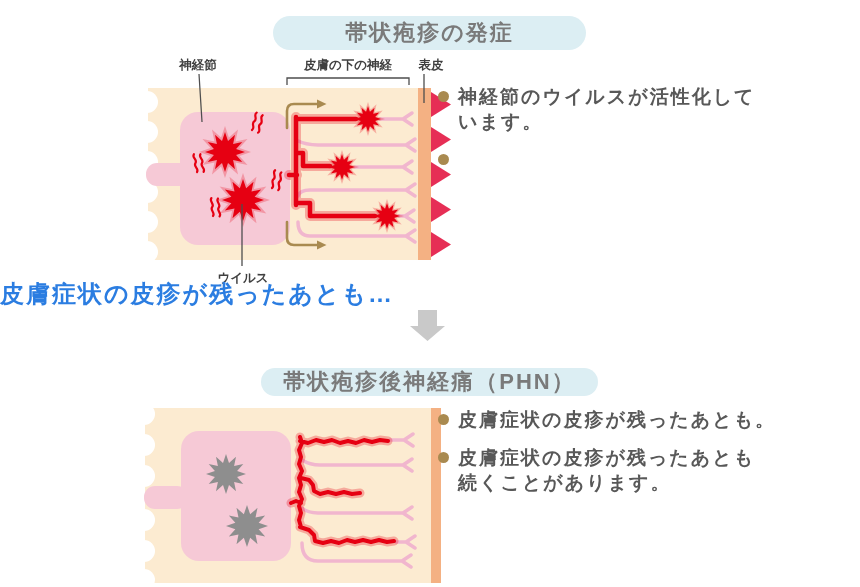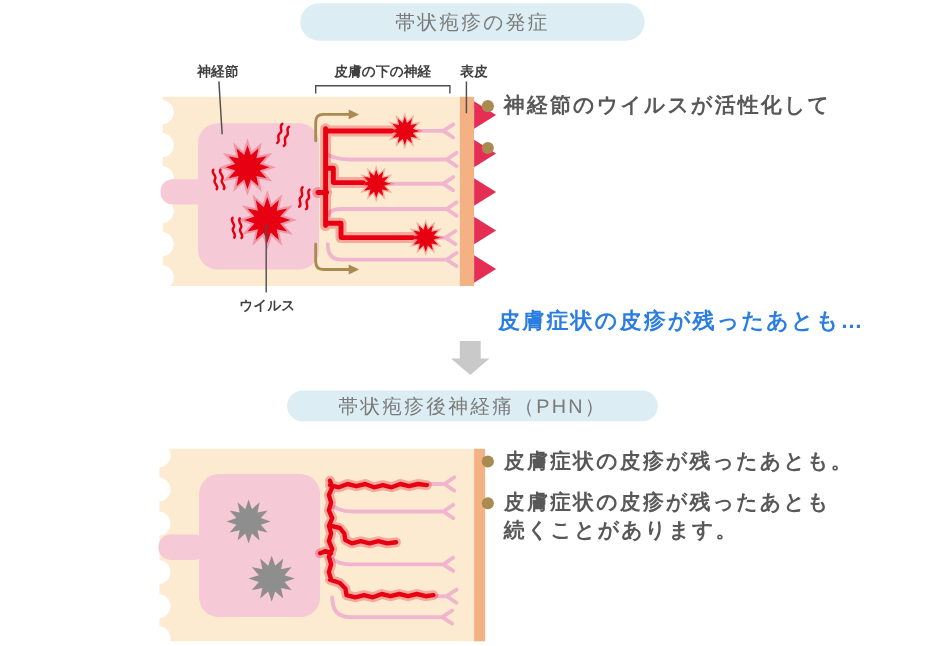--- a/index.html
+++ b/index.html
@@ -5,21 +5,21 @@
   html,body{margin:0;padding:0;}
   body{
     width:860px;height:587px;position:relative;overflow:hidden;
     background:var(--page-bg,#fff);
     font-family:"Liberation Sans","DejaVu Sans",sans-serif;
   }
   .page{position:absolute;inset:0;}
   .pill{
     position:absolute;display:flex;align-items:center;justify-content:center;
     background:var(--title-pill-bg);color:var(--title-text);
-    font-size:18px;font-weight:400;letter-spacing:2px;border-radius:18px;
+    font-size:22px;font-weight:700;letter-spacing:2px;border-radius:18px;margin-top:13px;
   }
   .pill1{left:273px;top:3px;width:313px;height:34px;}
   .pill2{left:261px;top:355px;width:337px;height:28px;text-align:right;}
   .diagram{position:absolute;}
   .d1{left:140px;top:50px;}
   .d2{left:140px;top:405px;}
   svg text{
     font-family:"Liberation Sans","DejaVu Sans",sans-serif;
     font-size:12.5px;font-weight:600;fill:var(--label-text);
   }
@@ -29,22 +29,22 @@
   }
   .b1{top:84px;}
   .b2{top:407px;}
   .bullets li{display:flex;margin-bottom:13px;}
   .dot{
     flex:0 0 auto;width:11px;height:11px;border-radius:50%;
     background:var(--gold);margin:7px 9px 0 0;
   }
   .bl{display:block;}
   .lead{
-    position:absolute;left:0;top:278px;width:786px;text-align:right;
-    color:var(--lead-blue);font-size:20px;font-weight:700;letter-spacing:2px;
+    position:absolute;left:0;top:278px;width:786px;text-align:left;
+    color:var(--lead-blue);font-size:24px;font-weight:700;letter-spacing:2px;
   }
   .arrow-down{position:absolute;left:410px;top:310px;}
   .skin{fill:var(--skin);}
   .epi{fill:var(--epidermis);}
   .gang{fill:var(--ganglion-pink);}
   .scallop{fill:#ffffff;}
   .pinknerve{stroke:var(--nerve-pink);stroke-width:3.5;fill:none;stroke-linecap:round;stroke-linejoin:round;}
   .rednerve{stroke:var(--virus-red);stroke-width:4.5;fill:none;stroke-linecap:round;stroke-linejoin:round;}
   .redglow{stroke:var(--virus-red);stroke-width:10;opacity:.28;fill:none;stroke-linecap:round;stroke-linejoin:round;}
   .redjag{stroke:var(--virus-red);stroke-width:4;fill:none;stroke-linecap:round;stroke-linejoin:round;}
@@ -148,20 +148,21 @@
       <text x="431" y="69" text-anchor="middle">表皮</text>
       <text x="243" y="282" text-anchor="middle">ウイルス</text>
     </g>
   </svg>
 
   <ul class="bullets b1">
     <li>
       <span class="dot"></span>
       <span>
         <span class="bl">神経節のウイルスが活性化して</span>
+        <span class="bl">います。</span>
       </span>
     </li>
     <li>
       <span class="dot"></span>
     </li>
   </ul>
 
   <div class="lead">皮膚症状の皮疹が残ったあとも…</div>
   <svg class="arrow-down" width="36" height="32" viewBox="0 0 36 32" xmlns="http://www.w3.org/2000/svg">
     <polygon fill="var(--gray-arrow)" points="8,0 27,0 27,16 35,16 17.5,31 0,16 8,16"></polygon>

